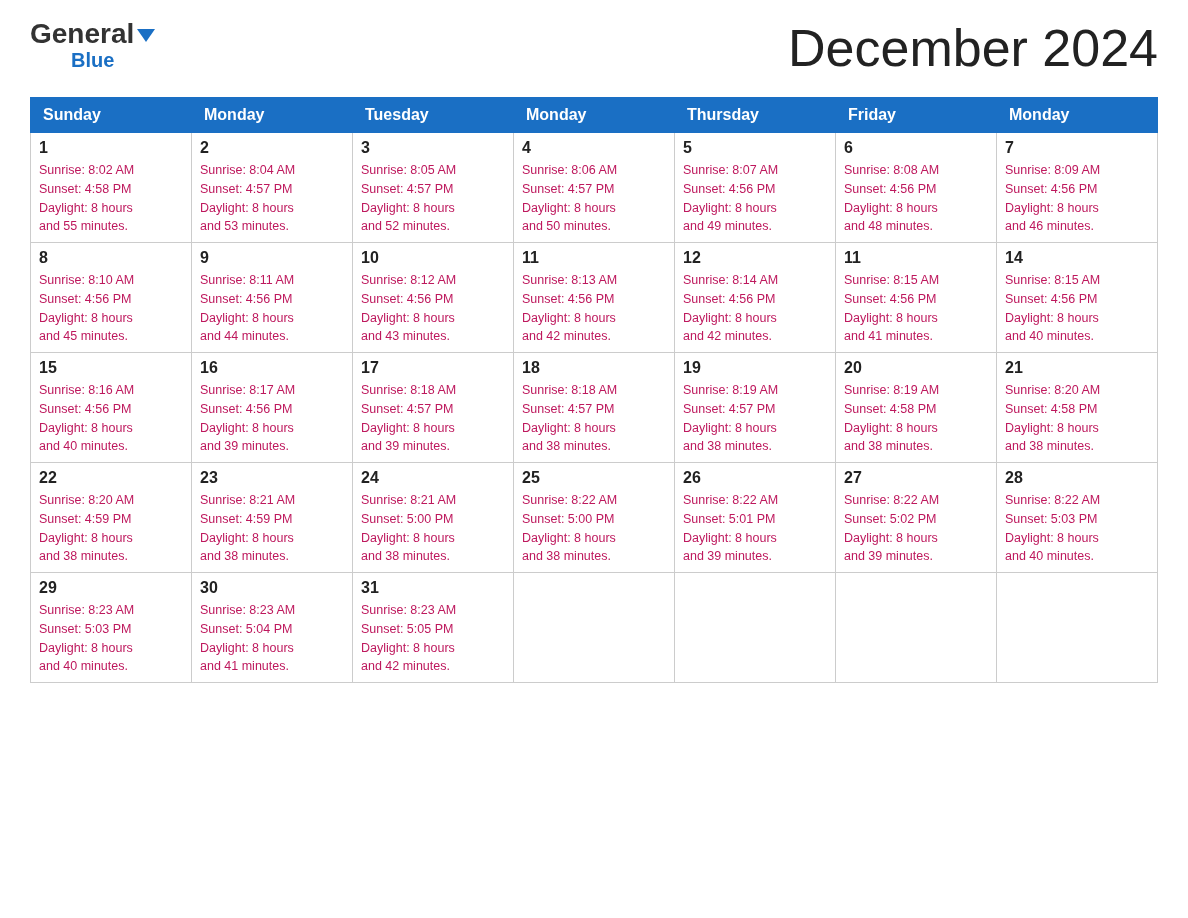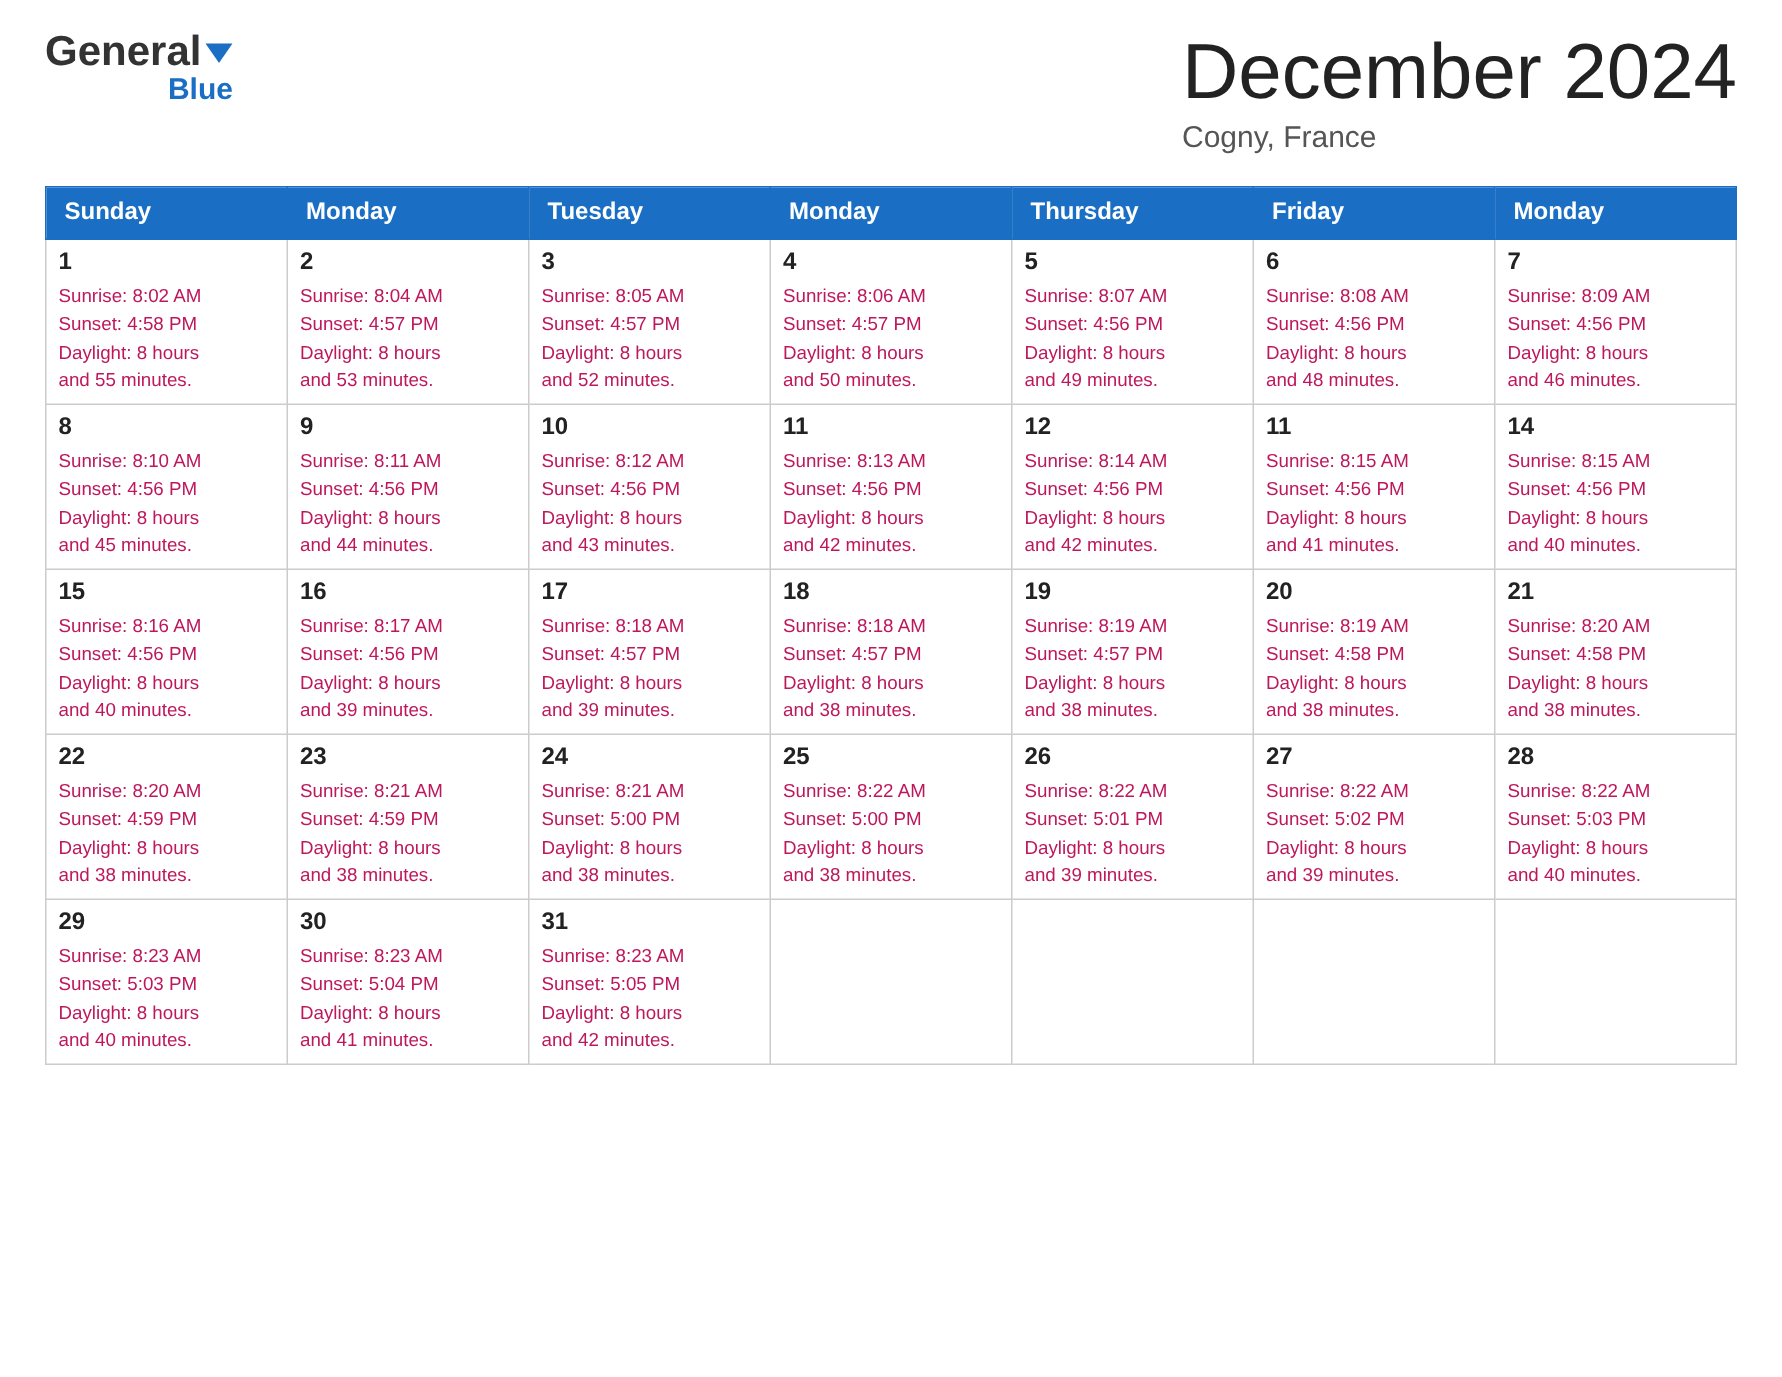--- a/index.html
+++ b/index.html
@@ -12,37 +12,37 @@
     }
     .header {
       display: flex;
       justify-content: space-between;
       align-items: flex-start;
       margin-bottom: 20px;
     }
     .logo {
       display: flex;
       flex-direction: column;
-      align-items: flex-end;
+      align-items: center;
     }
     .logo-text {
       font-size: 28px;
       font-weight: bold;
       color: #333;
       line-height: 1;
     }
     .logo-line2 {
       font-size: 20px;
       font-weight: bold;
       color: #1a6fc4;
       line-height: 1;
       margin-top: 2px;
     }
     .title-block {
-      text-align: left;
+      text-align: center;
     }
     .month-title {
       font-size: 52px;
       font-weight: normal;
       color: #222;
       line-height: 1.1;
     }
     .location {
       font-size: 20px;
       color: #555;
@@ -92,21 +92,20 @@
 
 <div class="header">
   <div class="logo">
     <div class="logo-text">
       General<span style="display:inline-block;width:0;height:0;border-left:9px solid transparent;border-right:9px solid transparent;border-top:13px solid #1a6fc4;margin-left:3px;vertical-align:middle;"></span>
     </div>
     <div class="logo-line2">Blue</div>
   </div>
   <div class="title-block">
     <div class="month-title">December 2024</div>
-    <div class="location">Cogny, France</div>
   </div>
 </div>
 
 <table>
   <thead>
     <tr>
 
     <th>Sunday</th>
         <th>Monday</th>
         <th>Tuesday</th>

